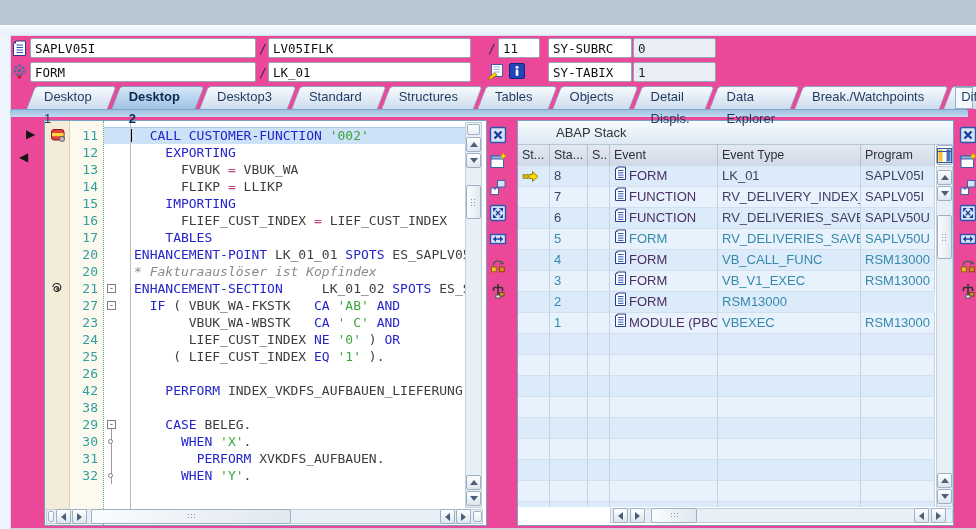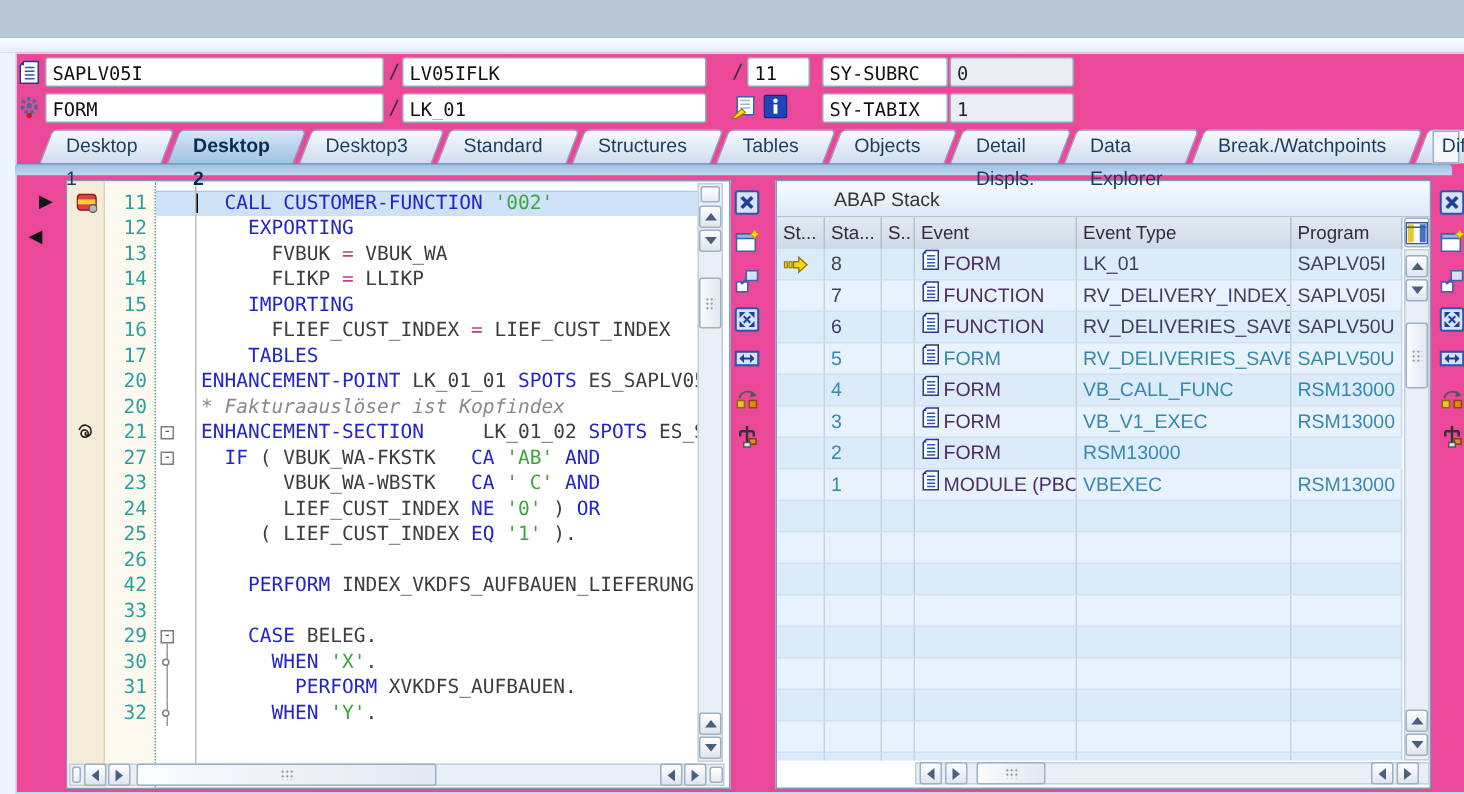--- a/index.html
+++ b/index.html
@@ -253,21 +253,21 @@
           <div class="cell-code"></div>
         </div>
         <div class="ed-row">
           <div class="cell-mi"></div>
           <div class="cell-num">42</div>
           <div class="cell-fold"></div>
           <div class="cell-code"><span class="tk-pl">    </span><span class="tk-kw">PERFORM</span><span class="tk-id"> INDEX_VKDFS_AUFBAUEN_LIEFERUNG.</span></div>
         </div>
         <div class="ed-row">
           <div class="cell-mi"></div>
-          <div class="cell-num">33</div>
+          <div class="cell-num">38</div>
           <div class="cell-fold"></div>
           <div class="cell-code"></div>
         </div>
         <div class="ed-row">
           <div class="cell-mi"></div>
           <div class="cell-num">29</div>
           <div class="cell-fold">
             <span class="fvline half"></span>
             <span class="fbox">-</span>
           </div>

